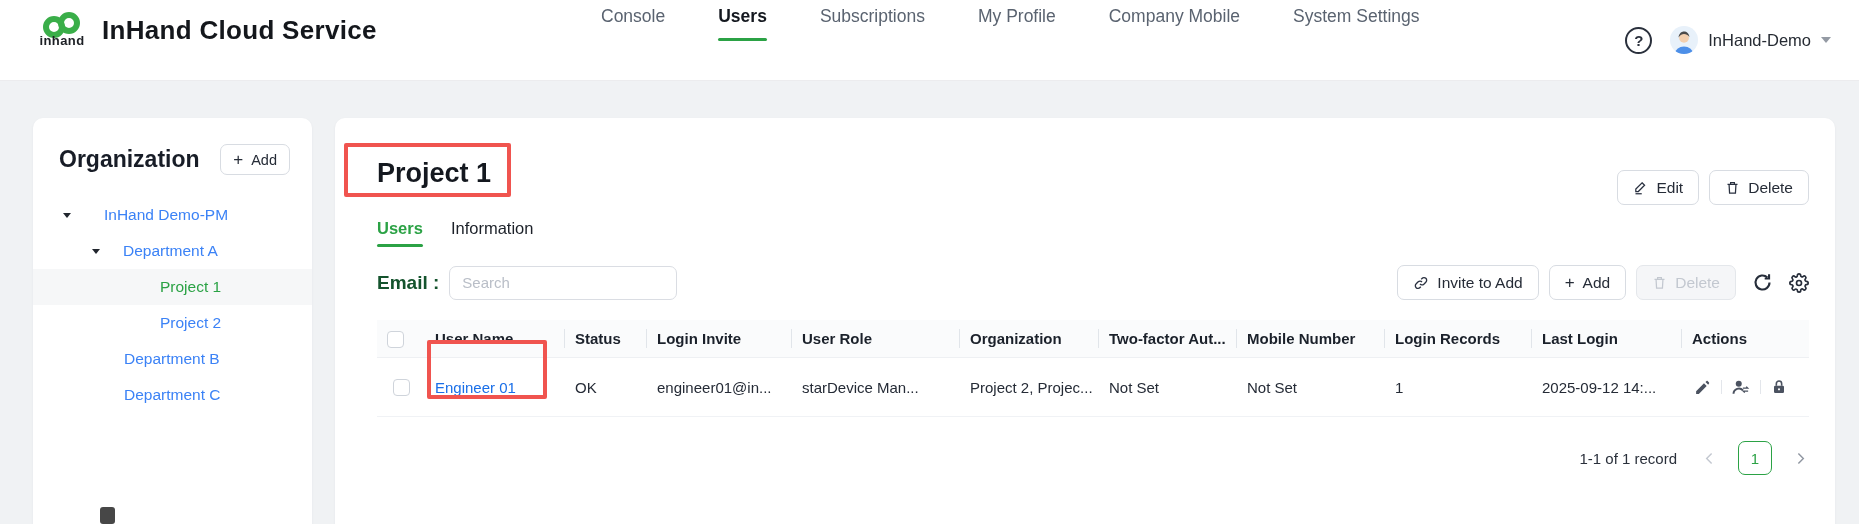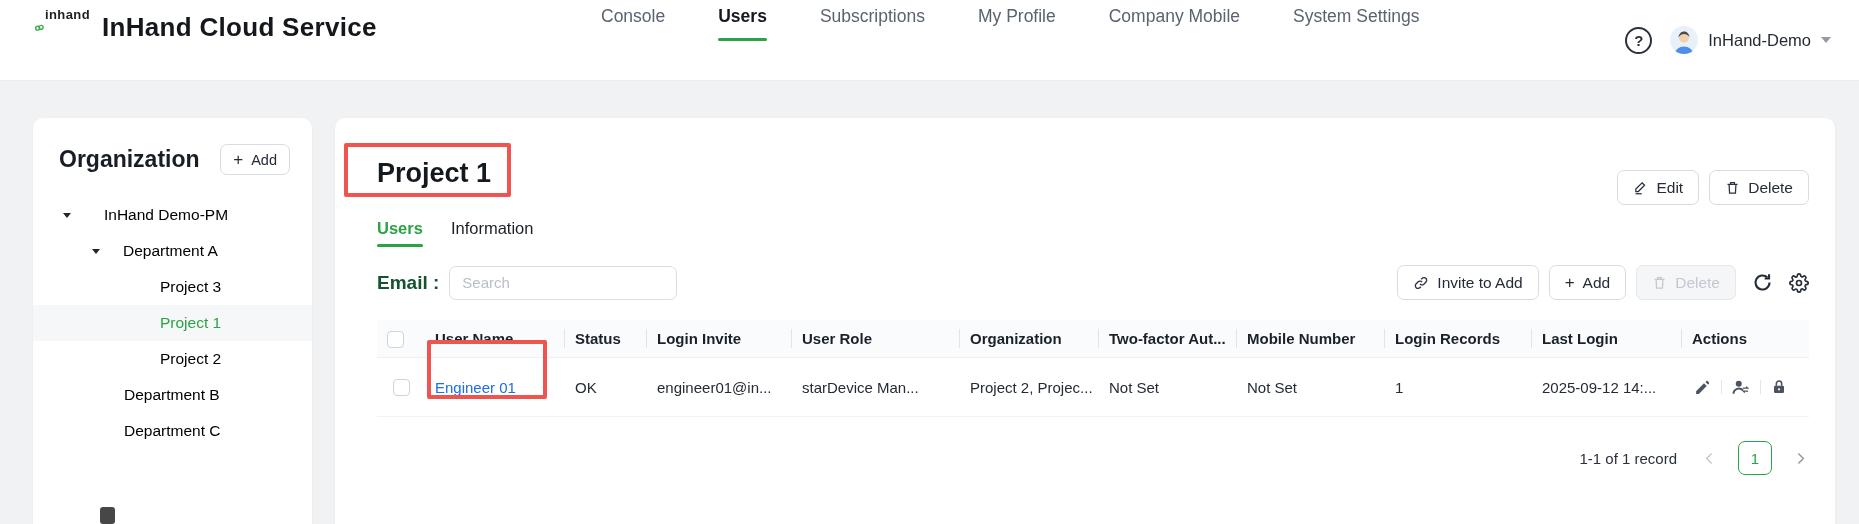--- a/index.html
+++ b/index.html
@@ -6,41 +6,41 @@
   html,body{margin:0;padding:0;overflow:hidden;}
   body{
     width:1859px;height:524px;position:relative;
     background:#f0f2f4;
     font-family:"Liberation Sans", sans-serif;
     -webkit-font-smoothing:antialiased;
   }
   
   .header{position:absolute;top:0;left:0;right:0;height:80px;background:#fff;border-bottom:1px solid #ececee;z-index:5;}
   .logo{position:absolute;left:34px;top:12px;display:flex;align-items:center;gap:12px;}
-  .logo-badge{display:flex;flex-direction:row;width:56px;}
+  .logo-badge{display:flex;flex-direction:column;align-items:center;width:56px;}
   .logo-word{font-size:13px;font-weight:bold;color:#1c1f24;margin-top:-7px;letter-spacing:.4px;}
   .brand-title{font-size:26px;font-weight:bold;color:#14171c;letter-spacing:.3px;}
   .nav{position:absolute;left:599px;top:0;height:73px;display:flex;align-items:flex-start;gap:49px;}
   .nav-item{font-size:17.5px;color:#5a6370;position:relative;padding:6px 2px;cursor:pointer;white-space:nowrap;}
   .nav-item.active{color:#14181f;font-weight:bold;}
   .nav-item.active::after{content:"";position:absolute;left:2px;right:2px;bottom:-8px;height:3px;background:var(--green);border-radius:2px;}
   .header-right{position:absolute;right:28px;top:0;height:80px;display:flex;align-items:center;gap:18px;}
   .help{width:27px;height:27px;border:2px solid #2a303c;border-radius:50%;display:flex;align-items:center;justify-content:center;font-size:15px;font-weight:bold;color:#2a303c;cursor:pointer;box-sizing:border-box;}
   .account{display:flex;align-items:center;gap:10px;cursor:pointer;}
   .account-name{font-size:16.5px;color:#262b33;}
   .caret{width:0;height:0;border-left:5px solid transparent;border-right:5px solid transparent;border-top:6px solid #949aa4;}
   
   .sidebar{position:absolute;left:33px;top:118px;width:279px;height:430px;background:#fff;border-radius:10px;box-shadow:0 1px 3px rgba(20,30,50,.05);}
   .side-head{display:flex;align-items:center;justify-content:space-between;padding:26px 22px 0 26px;}
   .side-title{font-size:23px;font-weight:bold;color:#181d27;}
   .btn{display:inline-flex;align-items:center;gap:8px;background:#fff;border:1px solid #d8dce2;border-radius:7px;color:#262c37;cursor:pointer;box-sizing:border-box;}
   .btn-add-org{padding:6px 12px;font-size:14.5px;}
   .plus{font-size:17px;line-height:1;color:#262c37;font-weight:400;}
   .tree{margin-top:22px;}
-  .tree-row{height:36px;display:flex;align-items:center;font-size:15.5px;color:#000000;cursor:pointer;}
+  .tree-row{height:36px;display:flex;align-items:center;font-size:15.5px;color:#3b82f6;cursor:pointer;}
   .tcaret{width:0;height:0;border-left:4.5px solid transparent;border-right:4.5px solid transparent;border-top:5.5px solid #21262e;flex:none;}
   .lv0{padding-left:30px;}       .lv0 .tlabel{margin-left:33px;}
   .lv1{padding-left:59px;}       .lv1 .tlabel{margin-left:23px;}
   .lv1-leaf{padding-left:91px;}
   .lv2{padding-left:127px;}
   .tree-row.selected{background:#f6f7f8;color:var(--green);}
   .scroll-thumb{position:absolute;left:100px;top:507px;width:15px;height:17px;background:#474747;border-radius:3px;z-index:8;}
   
   .main{position:absolute;left:335px;top:118px;width:1500px;height:430px;background:#fff;border-radius:10px;box-shadow:0 1px 3px rgba(20,30,50,.05);box-sizing:border-box;}
   .main-inner{padding:26px 26px 0 42px;}
@@ -140,23 +140,20 @@
     </button>
   </div>
   <div class="tree">
     <div class="tree-row lv0">
       <span class="tcaret"></span>
       <span class="tlabel">InHand Demo-PM</span>
     </div>
     <div class="tree-row lv1">
       <span class="tcaret"></span>
       <span class="tlabel">Department A</span>
-    </div>
-    <div class="tree-row lv2">
-      <span class="tlabel">Project 3</span>
     </div>
     <div class="tree-row lv2 selected">
       <span class="tlabel">Project 1</span>
     </div>
     <div class="tree-row lv2">
       <span class="tlabel">Project 2</span>
     </div>
     <div class="tree-row lv1-leaf">
       <span class="tlabel">Department B</span>
     </div>

